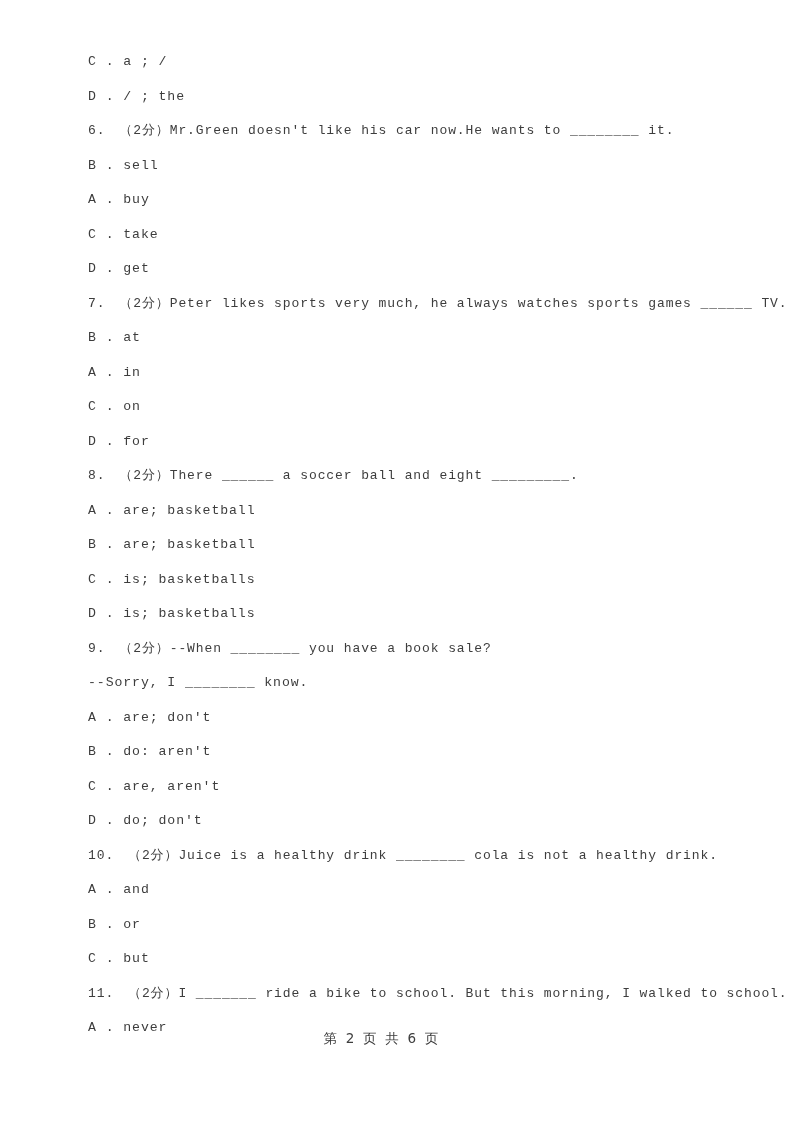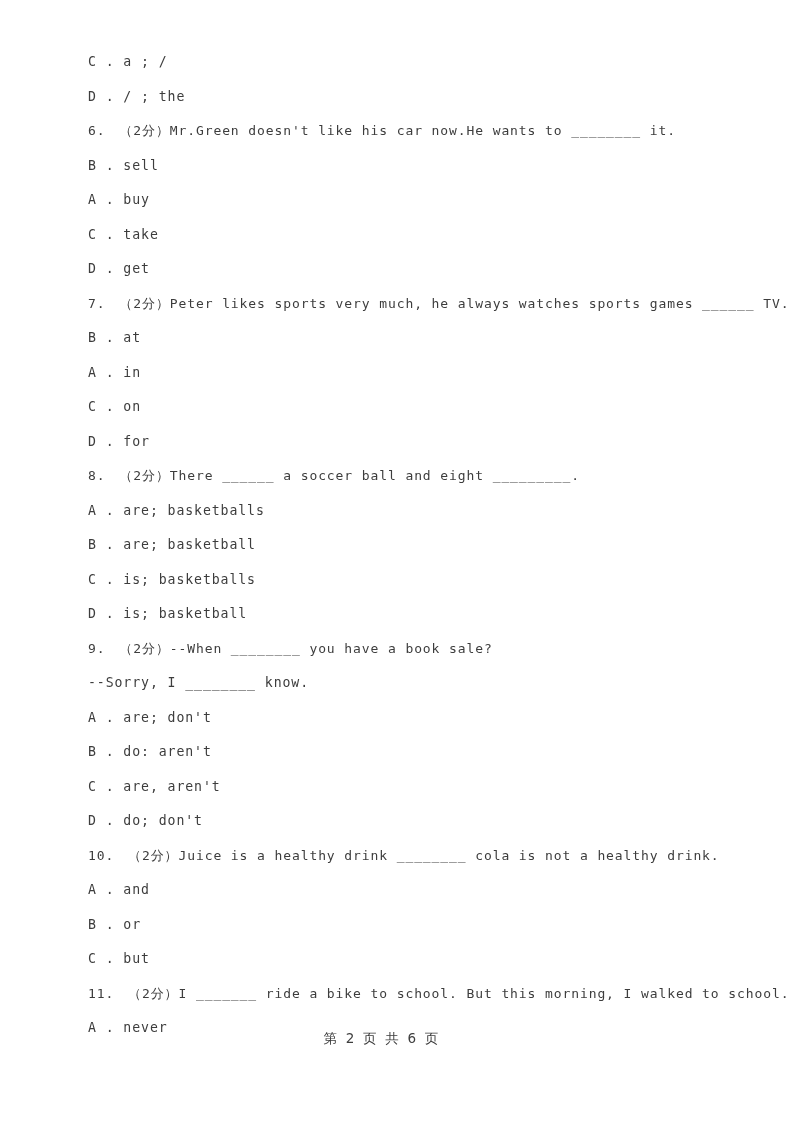--- a/index.html
+++ b/index.html
@@ -29,20 +29,21 @@
     top: 45px;
     width: 640px;
   }
   .line {
     height: 34.5px;
     line-height: 34.5px;
     font-size: 13.2px;
     letter-spacing: 0.9px;
     white-space: pre;
     color: #3d3d3d;
+    font-family: Liberation Mono, monospace;
   }
   .line.q {
     font-size: 13px;
   }
   .footer {
     position: absolute;
     left: 0;
     top: 1030px;
     width: 764px;
     text-align: center;
@@ -68,24 +69,24 @@
     <div class="line">C . take</div>
     <div class="line">D . get</div>
 
     <div class="line q">7.　（2分）Peter likes sports very much, he always watches sports games ______ TV.</div>
     <div class="line">B . at</div>
     <div class="line">A . in</div>
     <div class="line">C . on</div>
     <div class="line">D . for</div>
 
     <div class="line q">8.　（2分）There ______ a soccer ball and eight _________.</div>
-    <div class="line">A . are; basketballs</div>
+    <div class="line">A . are; basketball</div>
     <div class="line">B . are; basketball</div>
     <div class="line">C . is; basketballs</div>
-    <div class="line">D . is; basketball</div>
+    <div class="line">D . is; basketballs</div>
 
     <div class="line q">9.　（2分）--When ________ you have a book sale?</div>
     <div class="line">--Sorry, I ________ know.</div>
     <div class="line">A . are; don't</div>
     <div class="line">B . do: aren't</div>
     <div class="line">C . are, aren't</div>
     <div class="line">D . do; don't</div>
 
     <div class="line q">10.　（2分）Juice is a healthy drink ________ cola is not a healthy drink.</div>
     <div class="line">A . and</div>

